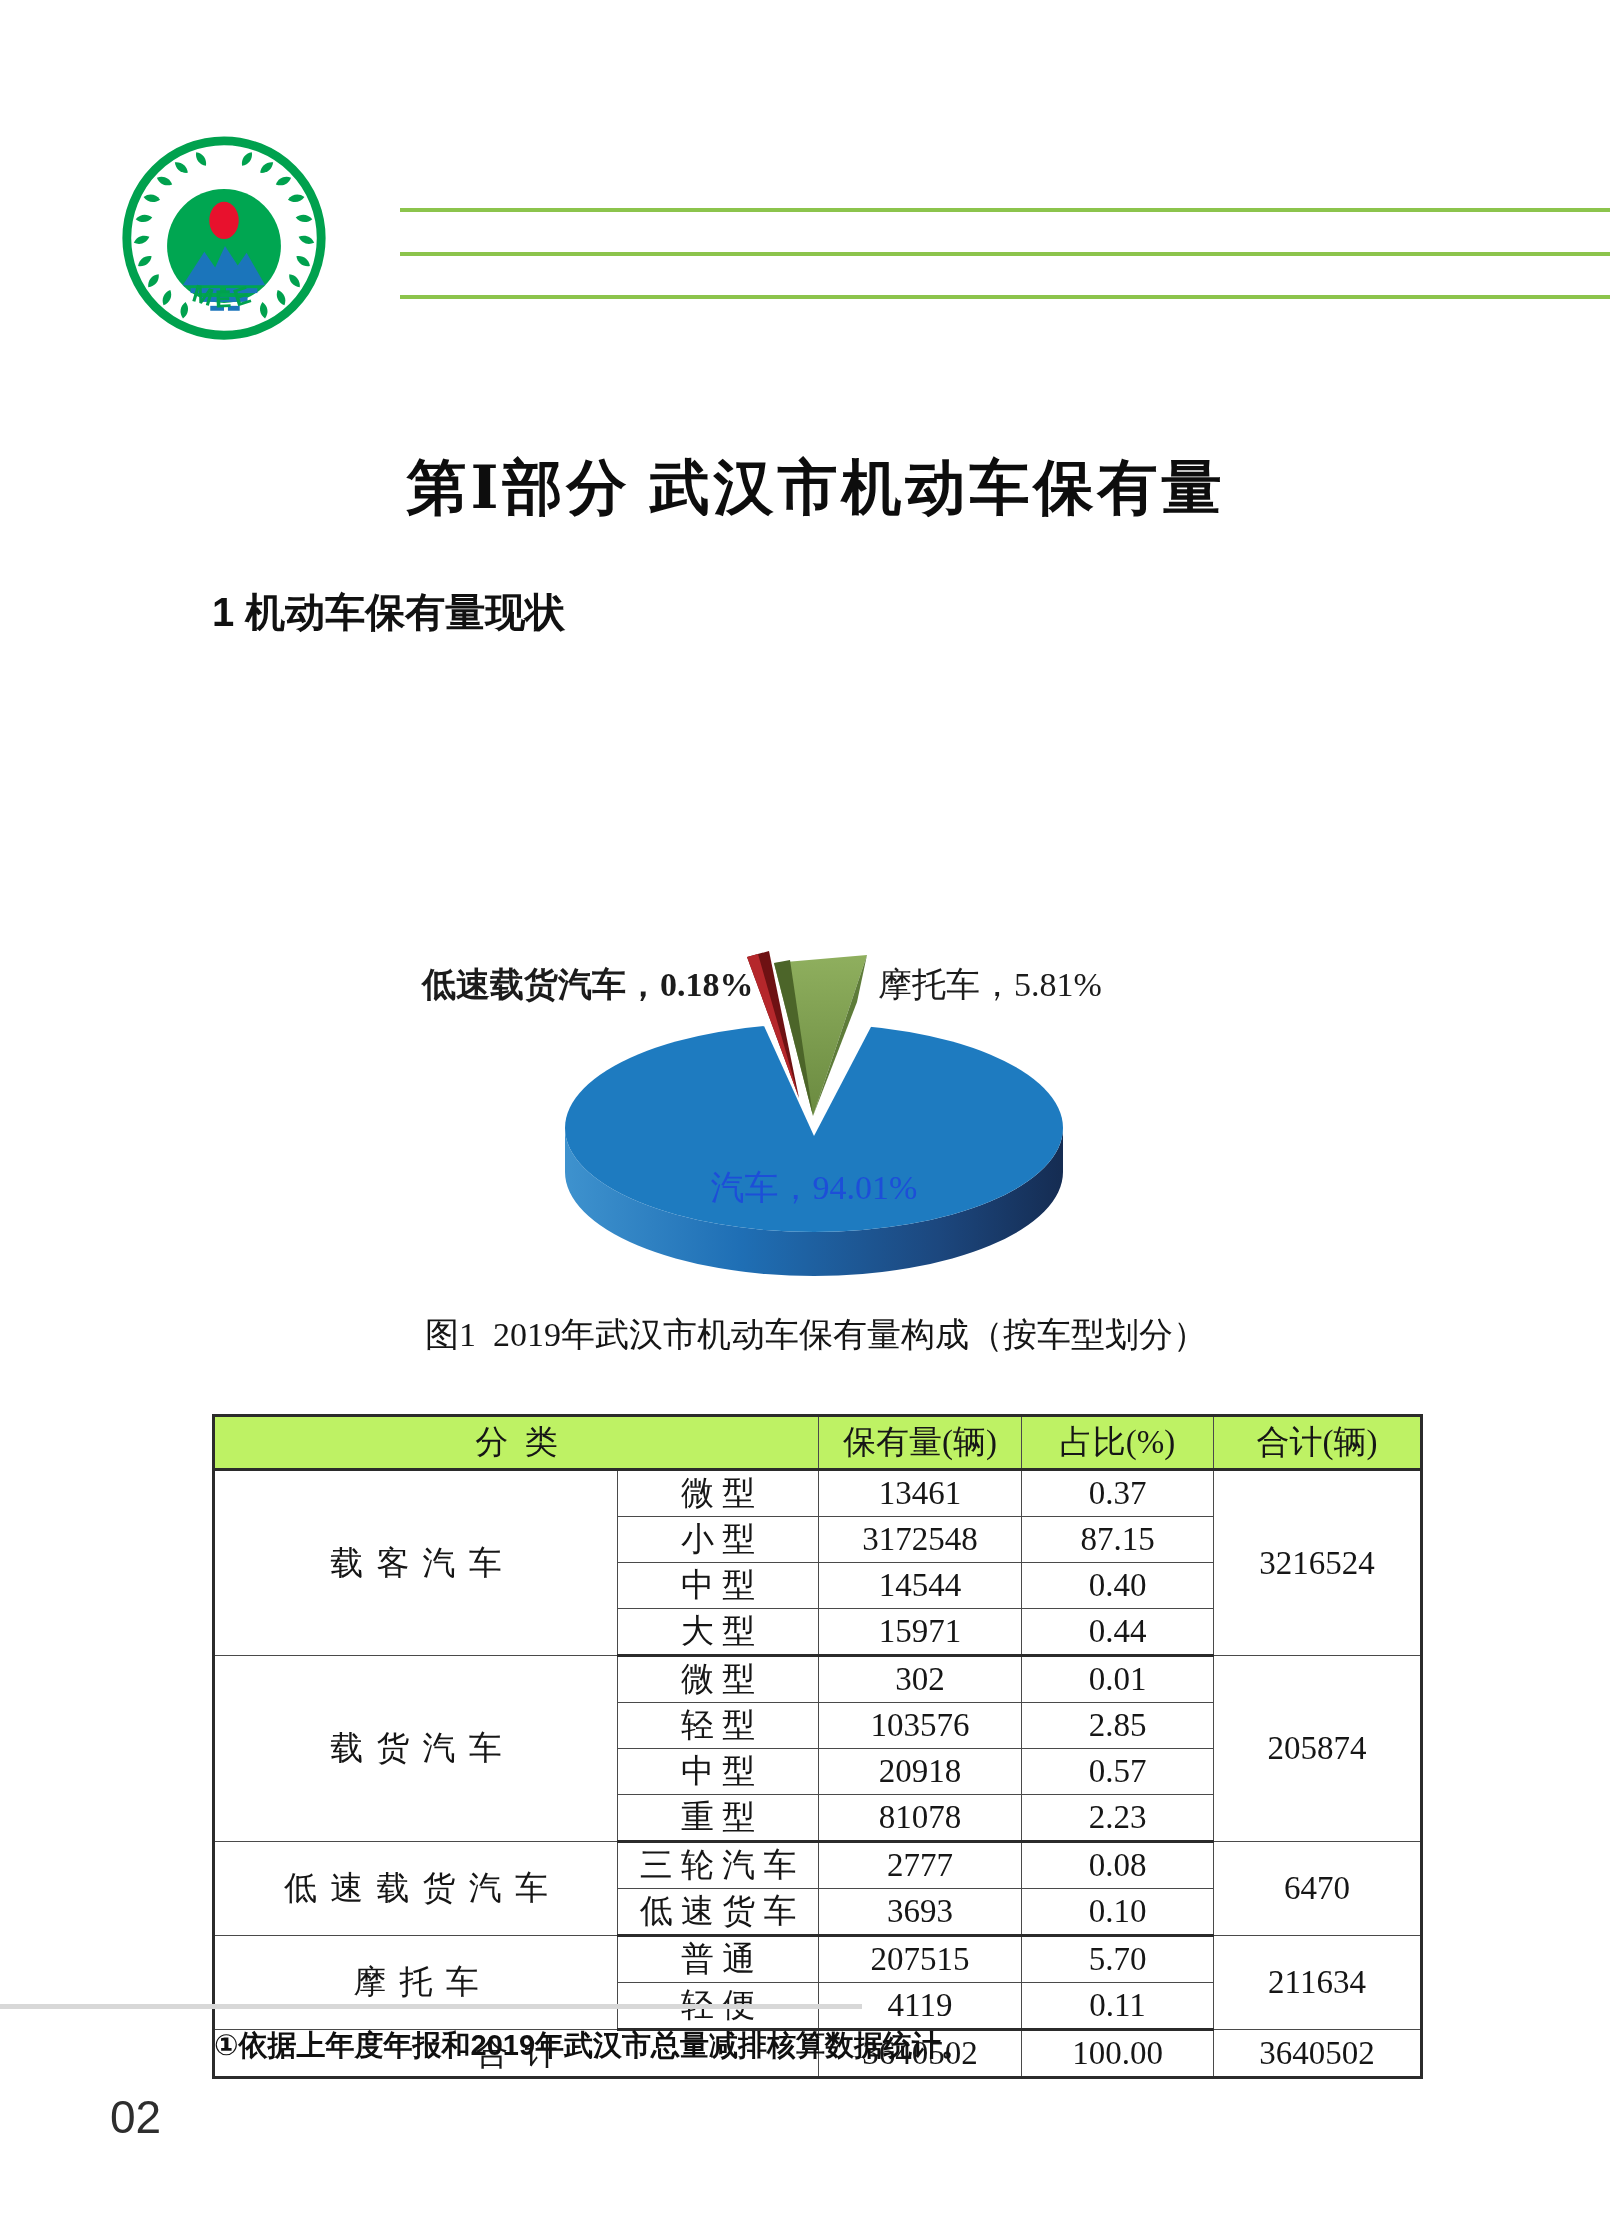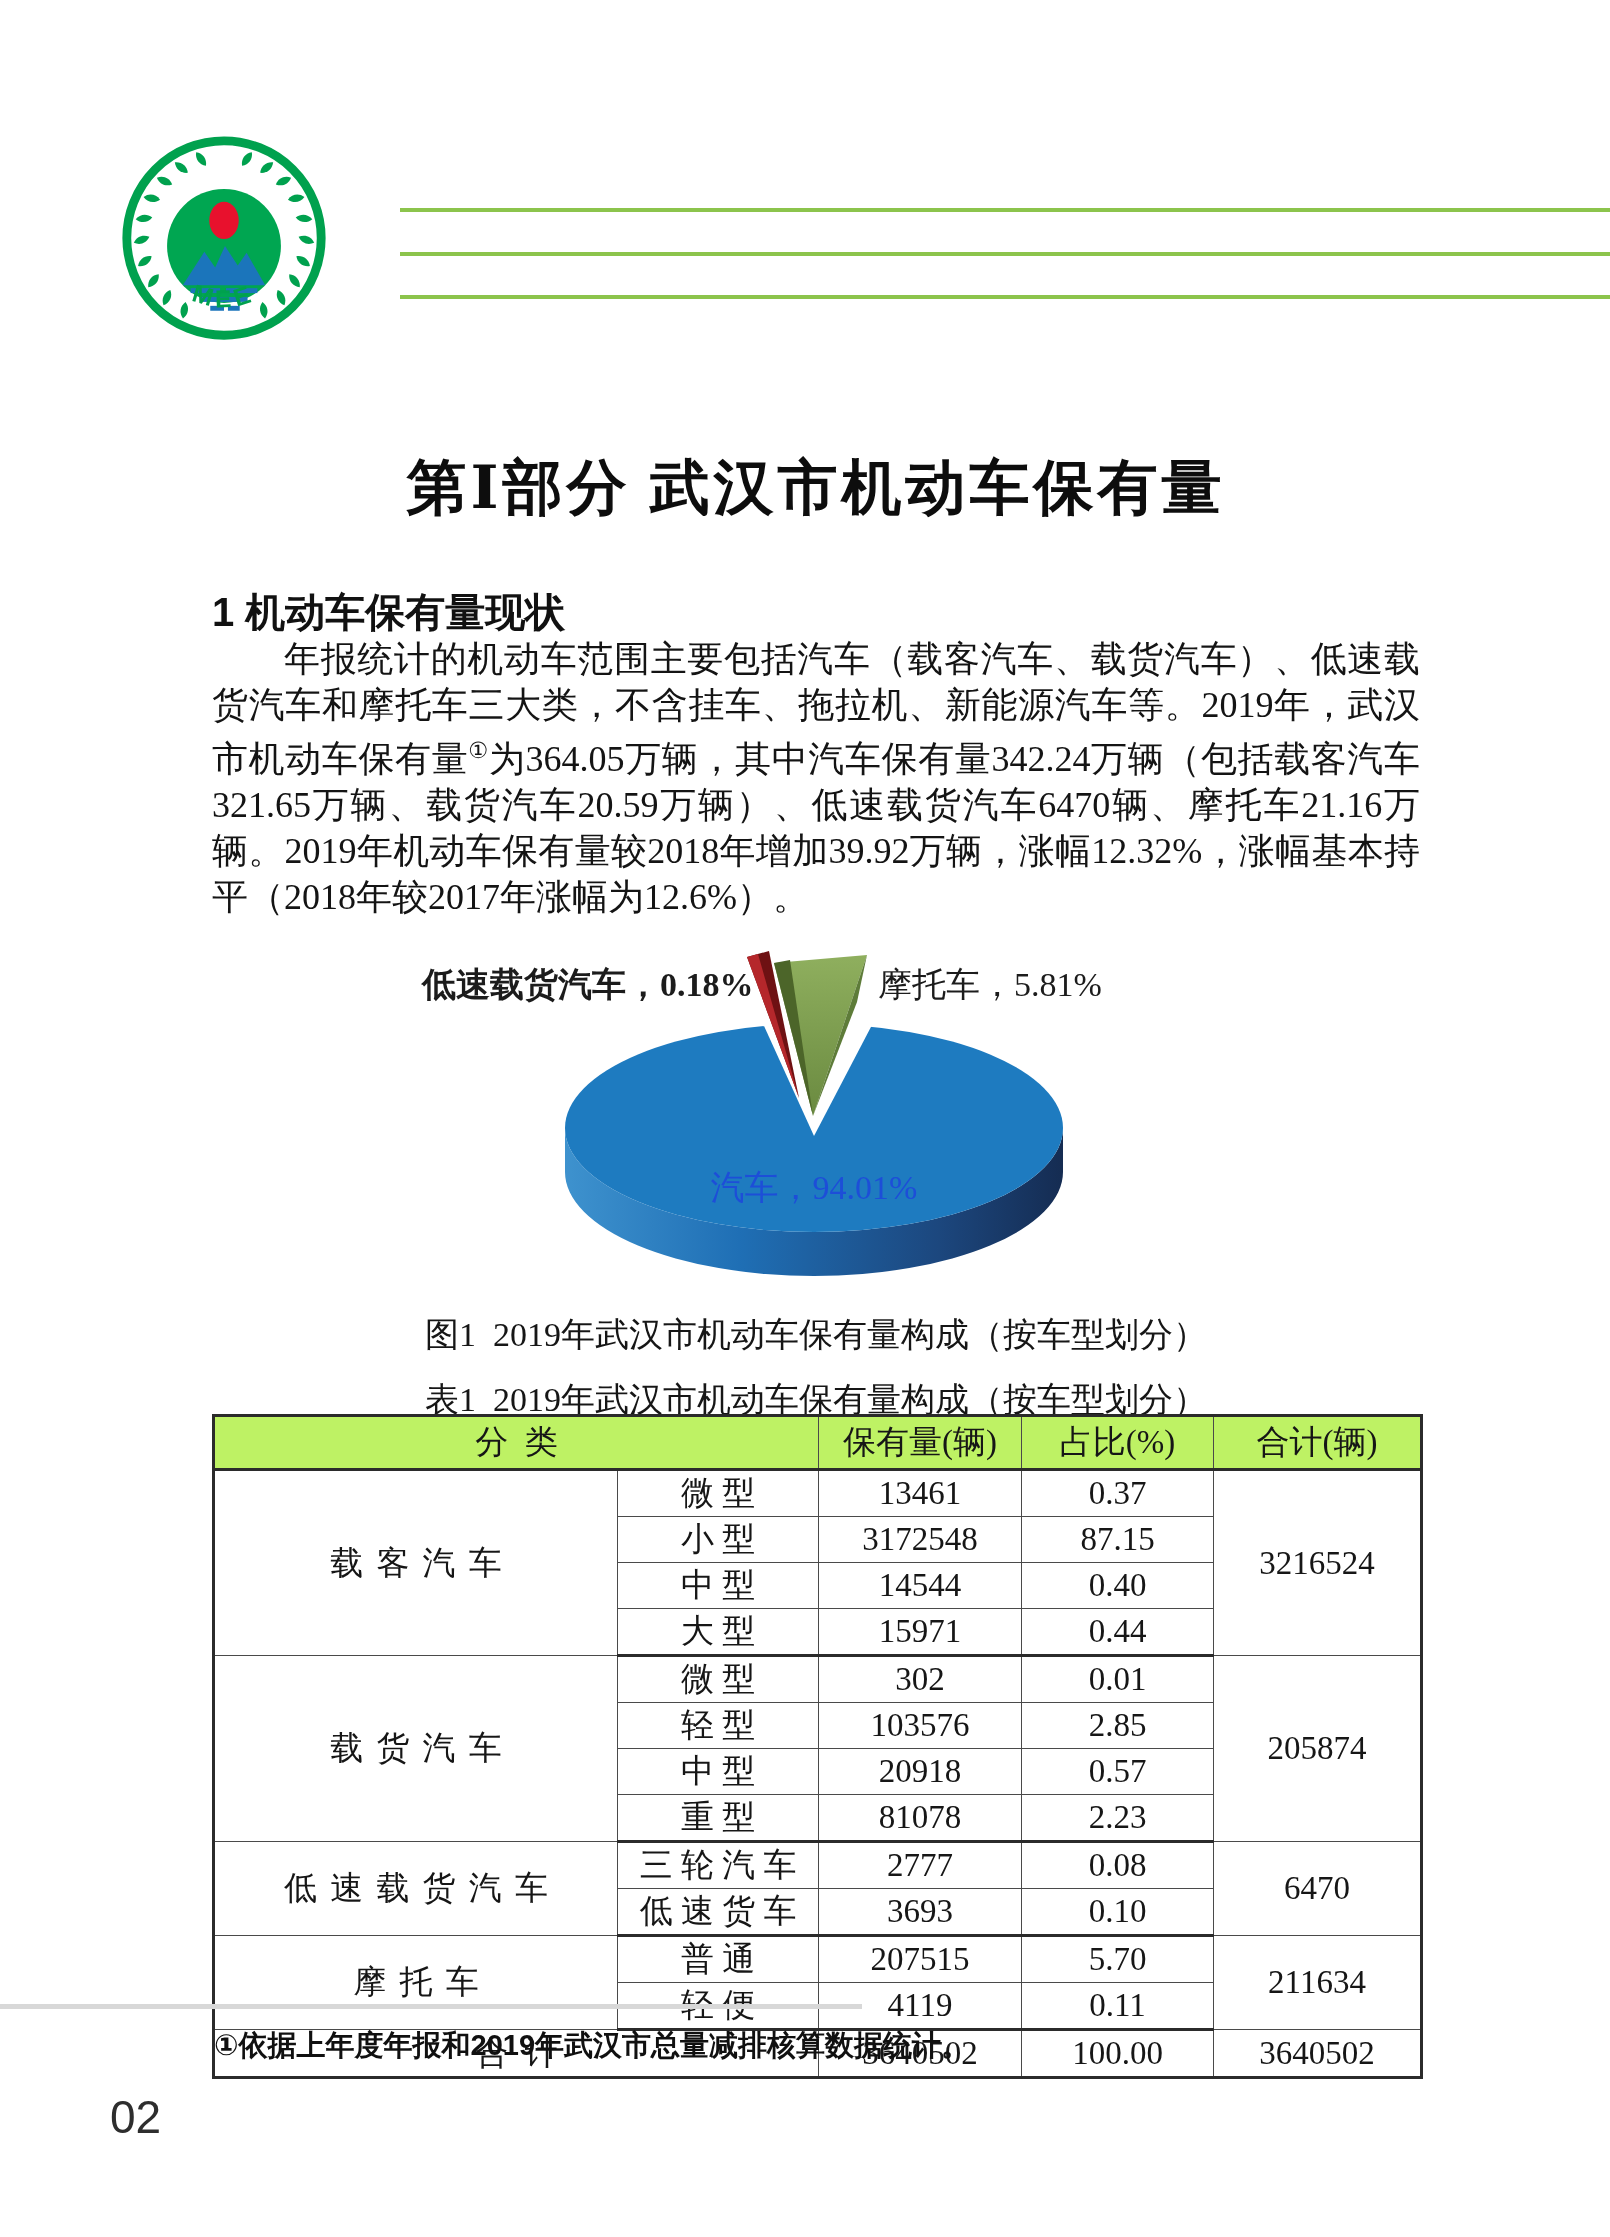--- a/index.html
+++ b/index.html
@@ -138,21 +138,20 @@
 
   <div class="hline l1"></div>
   <div class="hline l2"></div>
   <div class="hline l3"></div>
 
   <h1 class="doc-title">第Ⅰ部分  武汉市机动车保有量</h1>
 
   <h2 class="sec-heading">1 机动车保有量现状</h2>
 
   <div class="body-text">
-    <p><span>年报统计的机动车范围主要包括汽车（载客汽车、载货汽车）、低速载货汽车和摩托车三大类，不含挂车、拖拉机、新能源汽车等。2019年，武汉市机动车保有量</span><sup>①</sup><span>为364.05万辆，其中汽车保有量342.24万辆（包括载客汽车321.65万辆、载货汽车20.59万辆）、低速载货汽车6470辆、摩托车21.16万辆。2019年机动车保有量较2018年增加39.92万辆，涨幅12.32%，涨幅基本持平（2018年较2017年涨幅为12.6%）。</span></p>
   </div>
 
   <svg class="pie-svg" viewBox="380 930 870 366">
     <defs>
       <linearGradient id="sideGrad" x1="0" y1="0" x2="1" y2="0">
         <stop offset="0" stop-color="#3E92CE"></stop>
         <stop offset="0.35" stop-color="#1F6FB5"></stop>
         <stop offset="0.75" stop-color="#1C477E"></stop>
         <stop offset="1" stop-color="#152C52"></stop>
       </linearGradient>
@@ -173,21 +172,20 @@
 
     <polygon points="813,1116 774,963 867,955" fill="url(#greenGrad)"></polygon>
     <polygon points="813,1116 774,963 790,960" fill="#4C6529"></polygon>
     <polygon points="813,1116 867,955 857,1002" fill="#5E7C39"></polygon>
   </svg>
   <div class="pie-label pl-low">低速载货汽车，0.18%</div>
   <div class="pie-label pl-moto">摩托车，5.81%</div>
   <div class="pie-label pl-car">汽车，94.01%</div>
 
   <div class="caption cap-fig">图1  2019年武汉市机动车保有量构成（按车型划分）</div>
-  <div class="caption cap-tab">表1  2019年武汉市机动车保有量构成（按车型划分）</div>
 
   <table class="veh-table">
     <colgroup>
       <col class="col-group">
         <col class="col-sub">
         <col class="col-hold">
         <col class="col-pct">
         <col class="col-tot">
     </colgroup>
     <thead>

